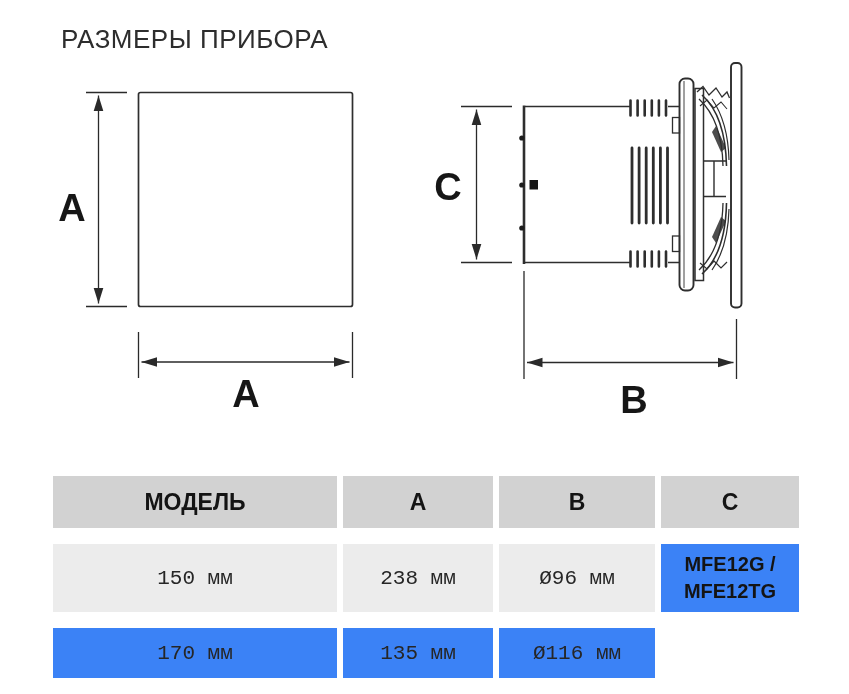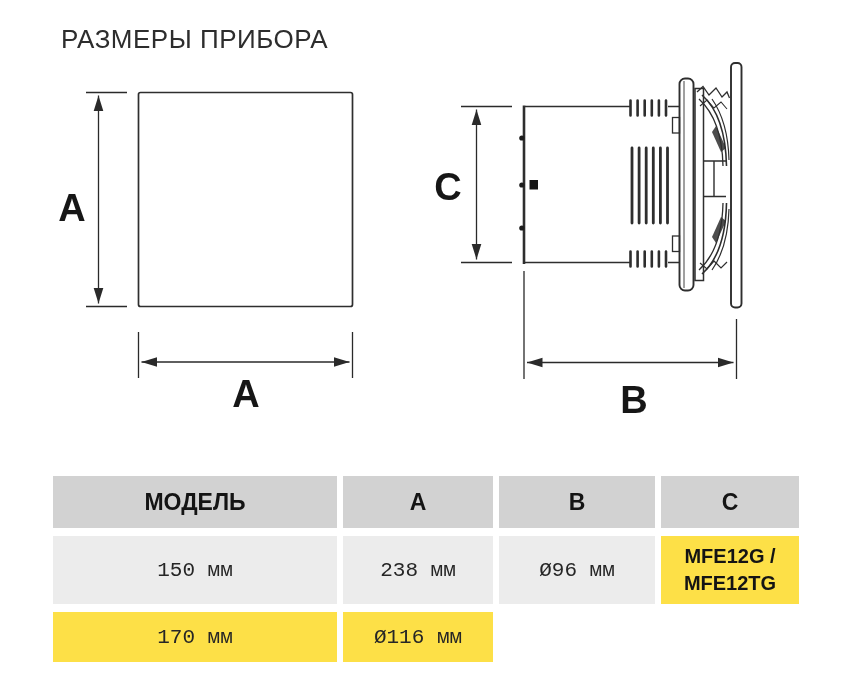--- a/index.html
+++ b/index.html
@@ -25,26 +25,26 @@
     font-family:"Liberation Sans", sans-serif;
     font-weight:bold; font-size:38px; fill:#161616;
     text-anchor:middle;
   }
 
   .tbl {
     position:absolute; left:53px; top:476px; width:632px;
     display:grid;
     grid-template-columns:284px 150px 156px 138px;
     grid-template-rows:52px 68px 50px;
-    gap:8px 6px;
+    gap:16px 6px;
   }
   .cell { display:flex; flex-direction:column; align-items:center; justify-content:center; text-align:center; }
   .hdr   { background:#d2d2d2; font-weight:bold; font-size:23px; color:#141414; }
   .r1    { background:#ececec; }
-  .r2    { background:#fde047; }
+  .r2    { background:#3b82f6; }
   .model { font-weight:bold; font-size:20px; line-height:27px; color:#141414; }
   .val   { font-size:21px; color:#262626;font-family:Liberation Mono, monospace; }
 </style>
 </head>
 <body>
 
 <div class="page">
 
   <div class="title">РАЗМЕРЫ ПРИБОРА</div>
 
@@ -158,17 +158,20 @@
       <span>Ø96 мм</span>
     </div>
 
     <div class="cell r2 model">
       <span>MFE12G / MFE12TG</span>
     </div>
     <div class="cell r2 val">
       <span>170 мм</span>
     </div>
     <div class="cell r2 val">
+      <span>135 мм</span>
+    </div>
+    <div class="cell r2 val">
       <span>Ø116 мм</span>
     </div>
   </div>
 
 </div>
 
 </body></html>

